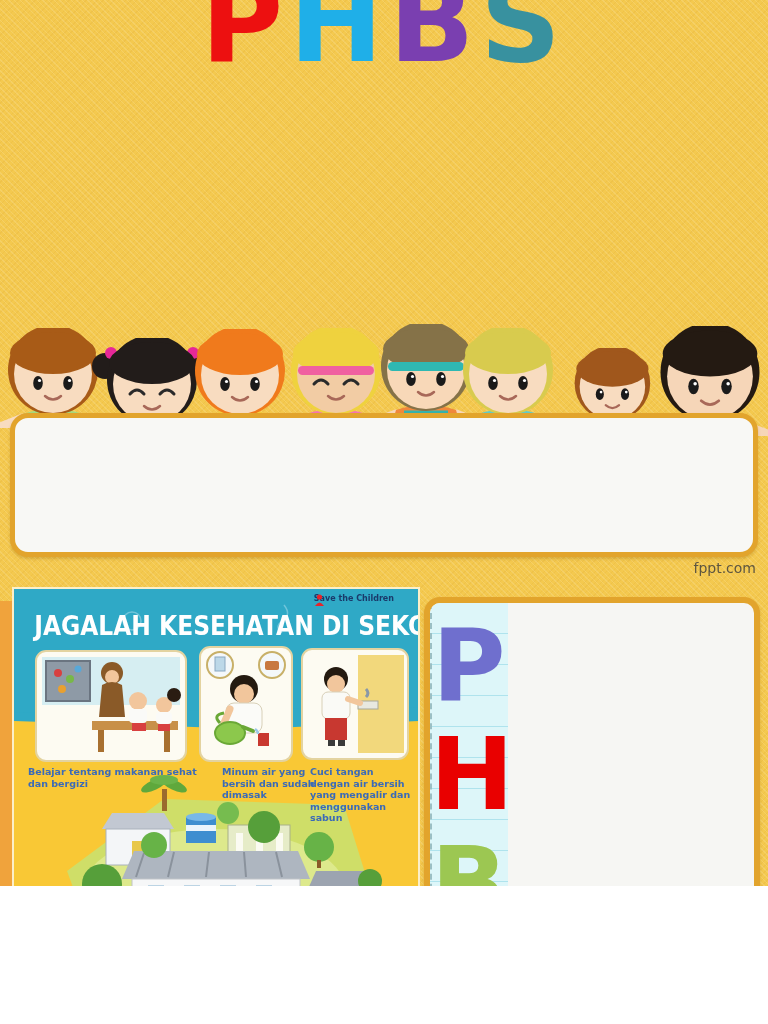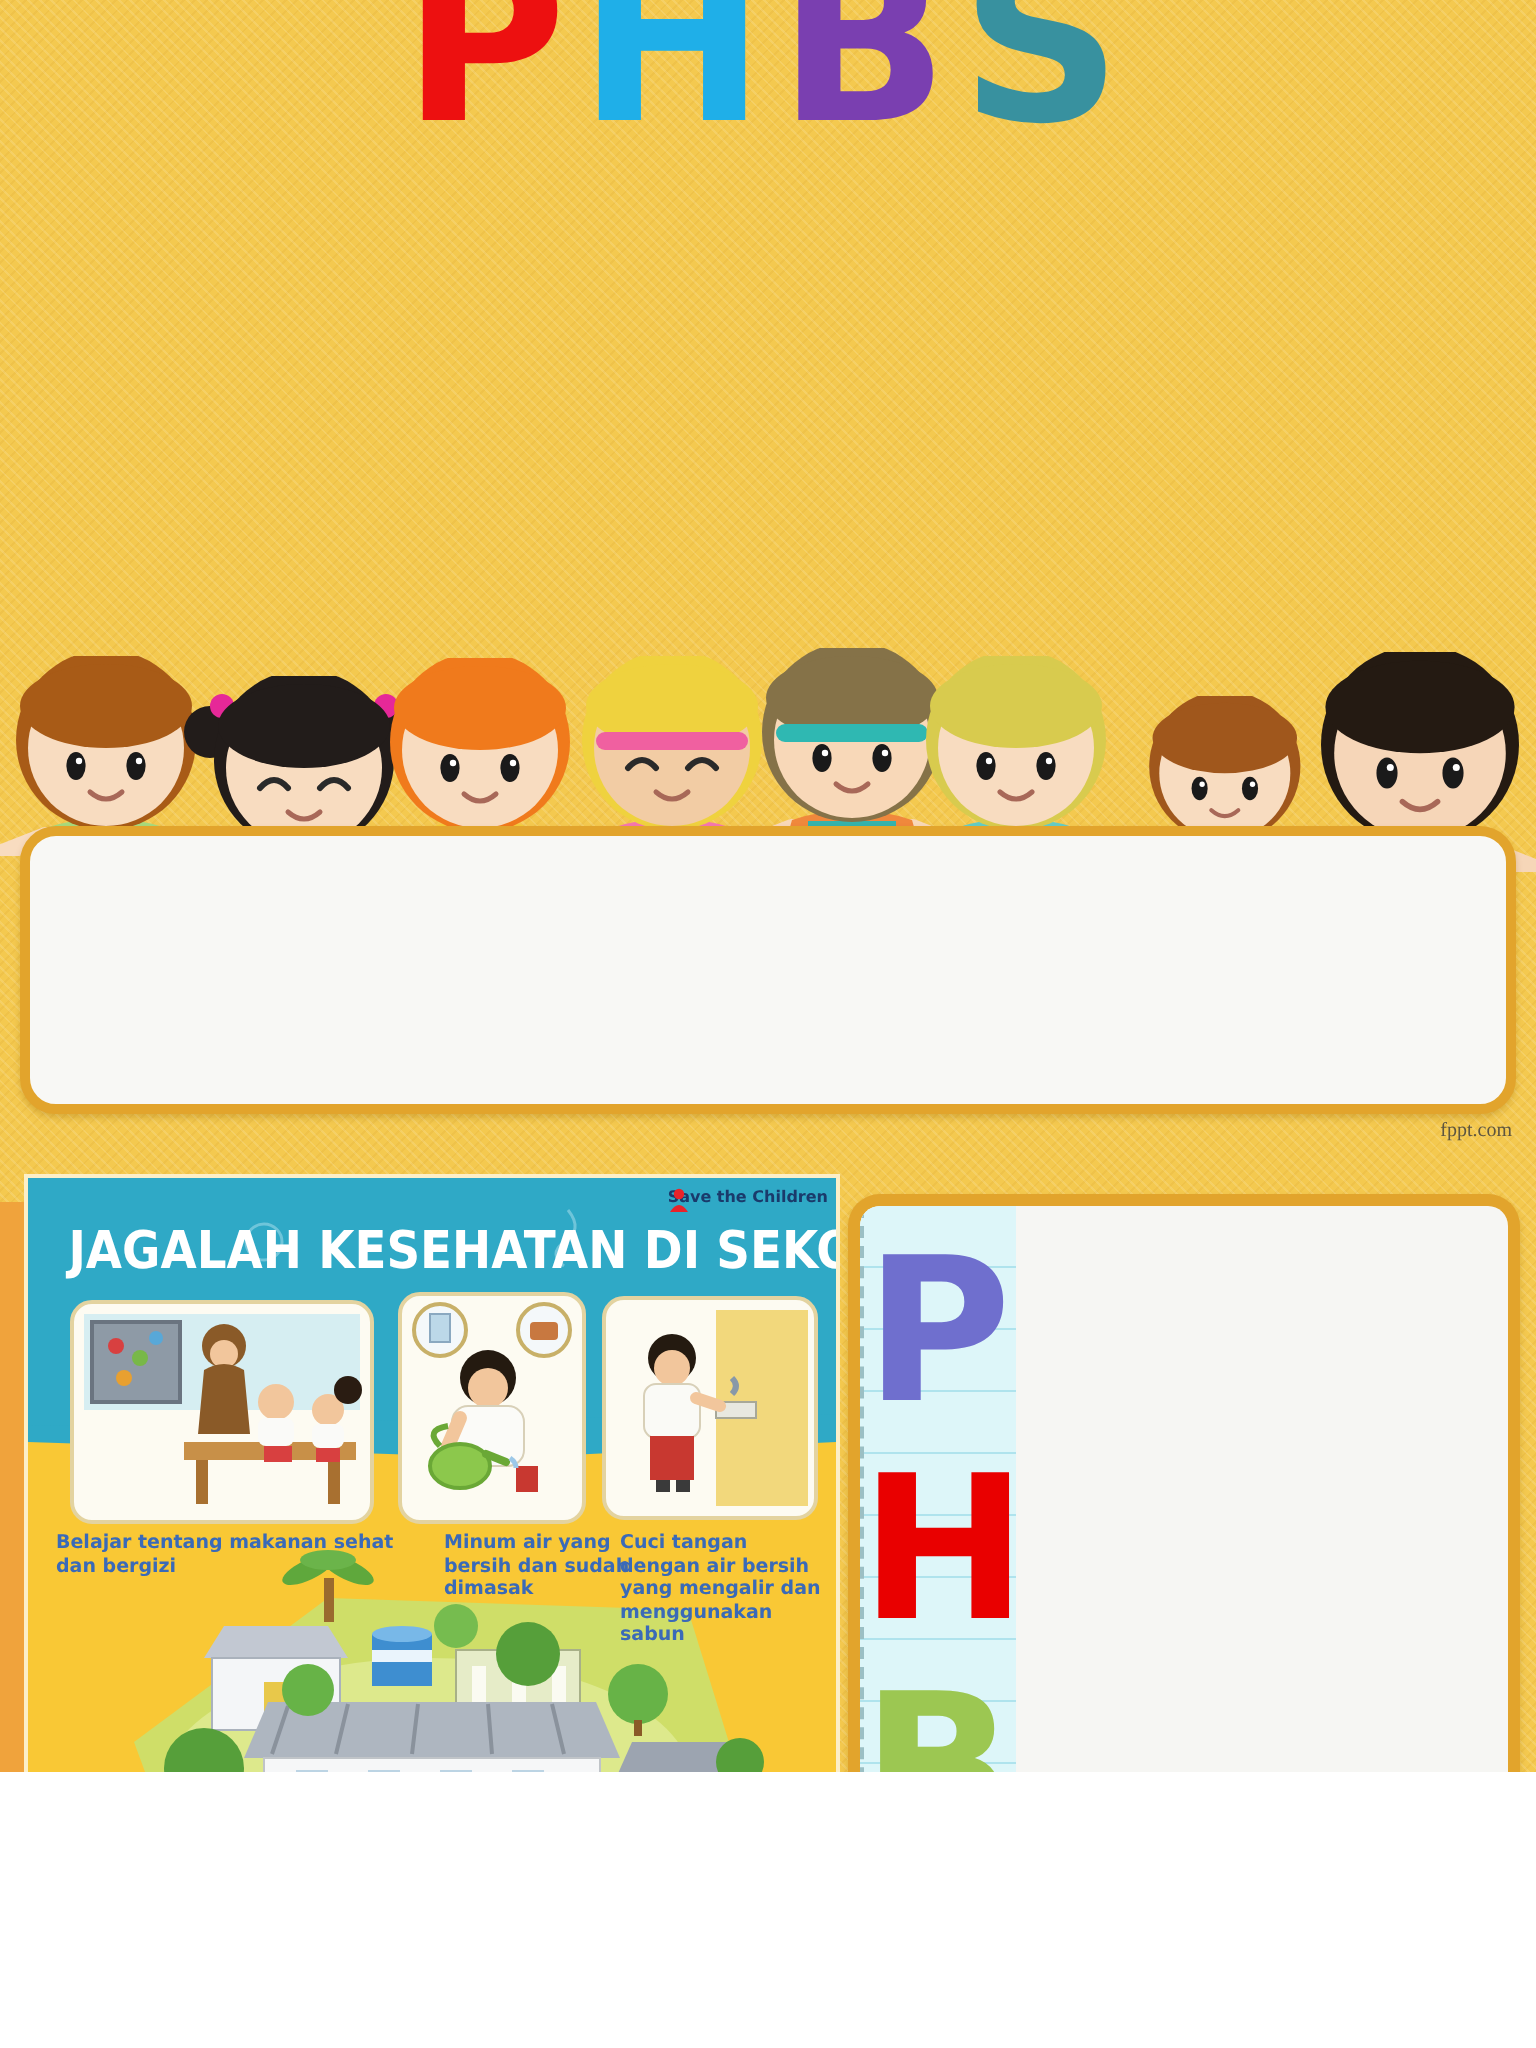--- a/index.html
+++ b/index.html
@@ -21,35 +21,35 @@
     font-size:57px;line-height:73px;font-weight:800;
   }
   .children-row{position:absolute;left:0;top:0;width:768px;height:460px;z-index:1;}
   .textbox1{
     position:absolute;left:10px;top:413px;width:738px;height:134px;z-index:2;
     background:#F8F8F5;border:5px solid #E2A42C;border-radius:18px;
     box-shadow:0 2px 3px rgba(140,90,0,.25);
   }
   .watermark{
     position:absolute;right:12px;top:560px;z-index:3;
-    font-size:10px;color:#5E5640;font-family:Liberation Serif, serif;
+    font-size:14px;color:#5E5640;
   }
   
   .gold-strip{position:absolute;left:0;top:601px;width:12px;height:423px;background:#F0A33C;}
   .poster{
     position:absolute;left:14px;top:589px;width:404px;height:435px;overflow:hidden;
     background:#F9C835;box-shadow:0 0 0 2px #FCEFC8;
   }
   .poster svg{position:absolute;left:0;top:0;}
   .poster-title{
     position:absolute;left:0;top:22px;width:404px;text-align:center;color:#FFFFFF;
     font-size:26px;font-weight:800;transform:scaleX(.9);transform-origin:center;
     letter-spacing:0px;white-space:nowrap;
   }
-  .stc-logo{position:absolute;right:4px;top:5px;display:flex;align-items:center;gap:3px;}
+  .stc-logo{position:absolute;right:24px;top:5px;display:flex;align-items:center;gap:3px;}
   .stc-logo .txt{font-size:8px;font-weight:700;color:#1A3A6B;}
   .caption{position:absolute;top:177px;font-size:9.5px;line-height:11.5px;font-weight:700;
     color:#3A6AB8;}
   .cap-1{left:14px;width:190px;}
   .cap-2{left:208px;width:104px;}
   .cap-3{left:296px;width:104px;}
   
   .notebox{
     position:absolute;left:424px;top:597px;width:324px;height:427px;
     border:6px solid #E2A42C;border-bottom:none;border-radius:16px 16px 0 0;

